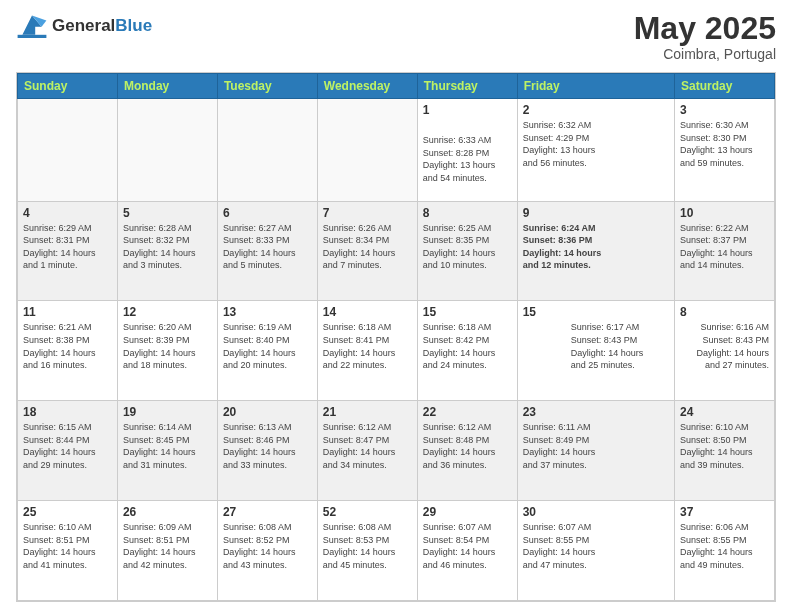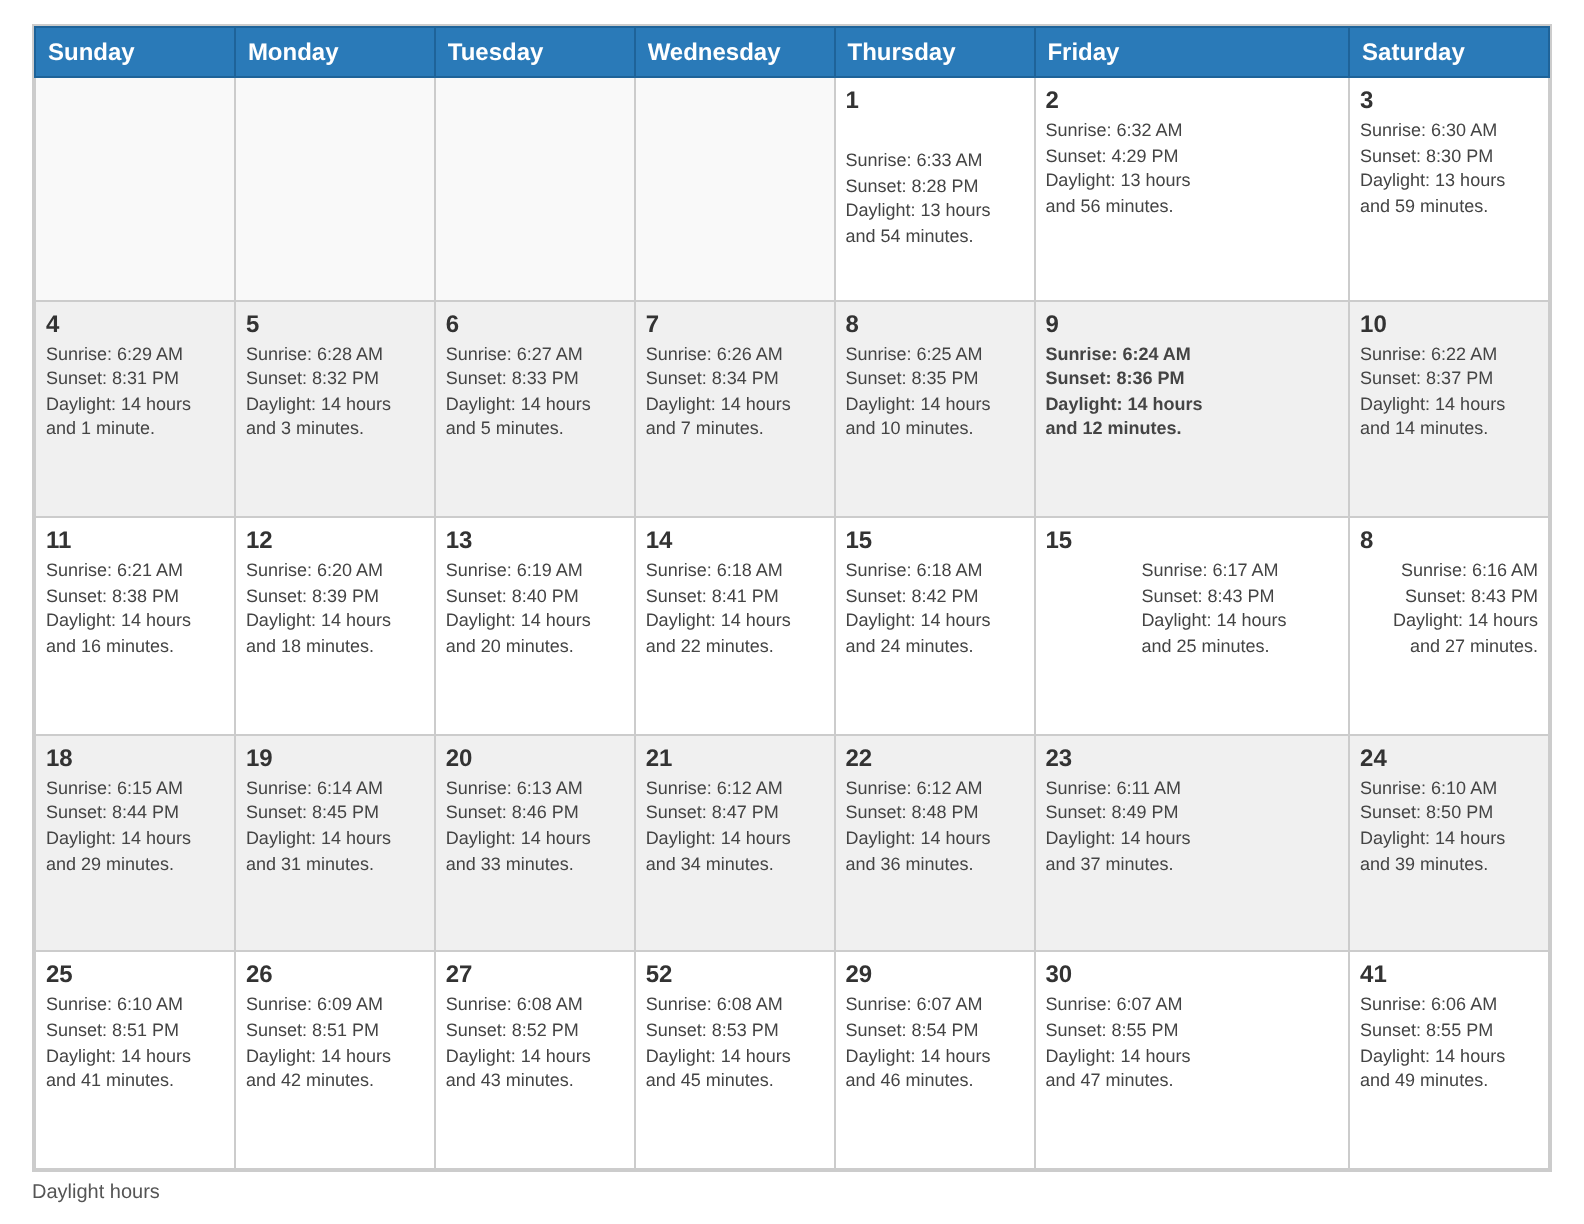--- a/index.html
+++ b/index.html
@@ -54,21 +54,21 @@
       width: 100%;
       table-layout: fixed;
     }
     .calendar table {
       width: 100%;
       height: 100%;
       border-collapse: collapse;
     }
     .day-header {
       background: #2a7ab8;
-      color: #ffffff;
+      color: #bef264;
       font-size: 12px;
       font-weight: bold;
       text-align: left;
       padding: 5px 6px;
       border: 1px solid #1e6399;
     }
     .day-cell {
       vertical-align: top;
       border: 1px solid #ccc;
       padding: 4px 5px;
@@ -100,20 +100,38 @@
       margin-top: 5px;
       text-align: left;
     }
     tr { height: auto; }
     tbody tr { height: 88px; }
   </style>
 </head>
 <body>
 
 <div class="page">
+  <div class="header">
+    <div class="logo">
+      <svg class="logo-icon" viewBox="0 0 40 34" xmlns="http://www.w3.org/2000/svg">
+        <polygon points="8,28 20,4 32,18 24,18 24,28" fill="#2a7ab8"></polygon>
+        <polygon points="20,4 32,18 38,10" fill="#4aa0e0"></polygon>
+        <rect x="2" y="28" width="36" height="4" fill="#2a7ab8"></rect>
+      </svg>
+      <div>
+        <div style="font-size:17px;font-weight:bold;color:#333;line-height:1.1;">
+          <span>General</span><span style="color:#2a7ab8;">Blue</span>
+        </div>
+      </div>
+    </div>
+    <div class="title-block">
+      <div class="title-month">May 2025</div>
+      <div class="title-location">Coimbra, Portugal</div>
+    </div>
+  </div>
 
   <div class="calendar">
     <table>
       <thead>
         <tr>
           <th class="day-header">Sunday</th>
           <th class="day-header">Monday</th>
           <th class="day-header">Tuesday</th>
           <th class="day-header">Wednesday</th>
           <th class="day-header">Thursday</th>
@@ -339,27 +357,24 @@
 and 46 minutes.</div>
             </td>
             <td class="day-cell">
               <span class="day-num">30</span>
               <div class="day-info" style="white-space: pre-line;">Sunrise: 6:07 AM
 Sunset: 8:55 PM
 Daylight: 14 hours
 and 47 minutes.</div>
             </td>
             <td class="day-cell">
-              <span class="day-num">41</span>
+              <span class="day-num">37</span>
               <div class="day-info" style="white-space: pre-line;">Sunrise: 6:06 AM
 Sunset: 8:55 PM
 Daylight: 14 hours
 and 49 minutes.</div>
             </td>
           </tr>
         </tbody>
     </table>
   </div>
 
-  <div class="footer-note">
-    <span>Daylight hours</span>
-  </div>
 </div>
 
 </body></html>

